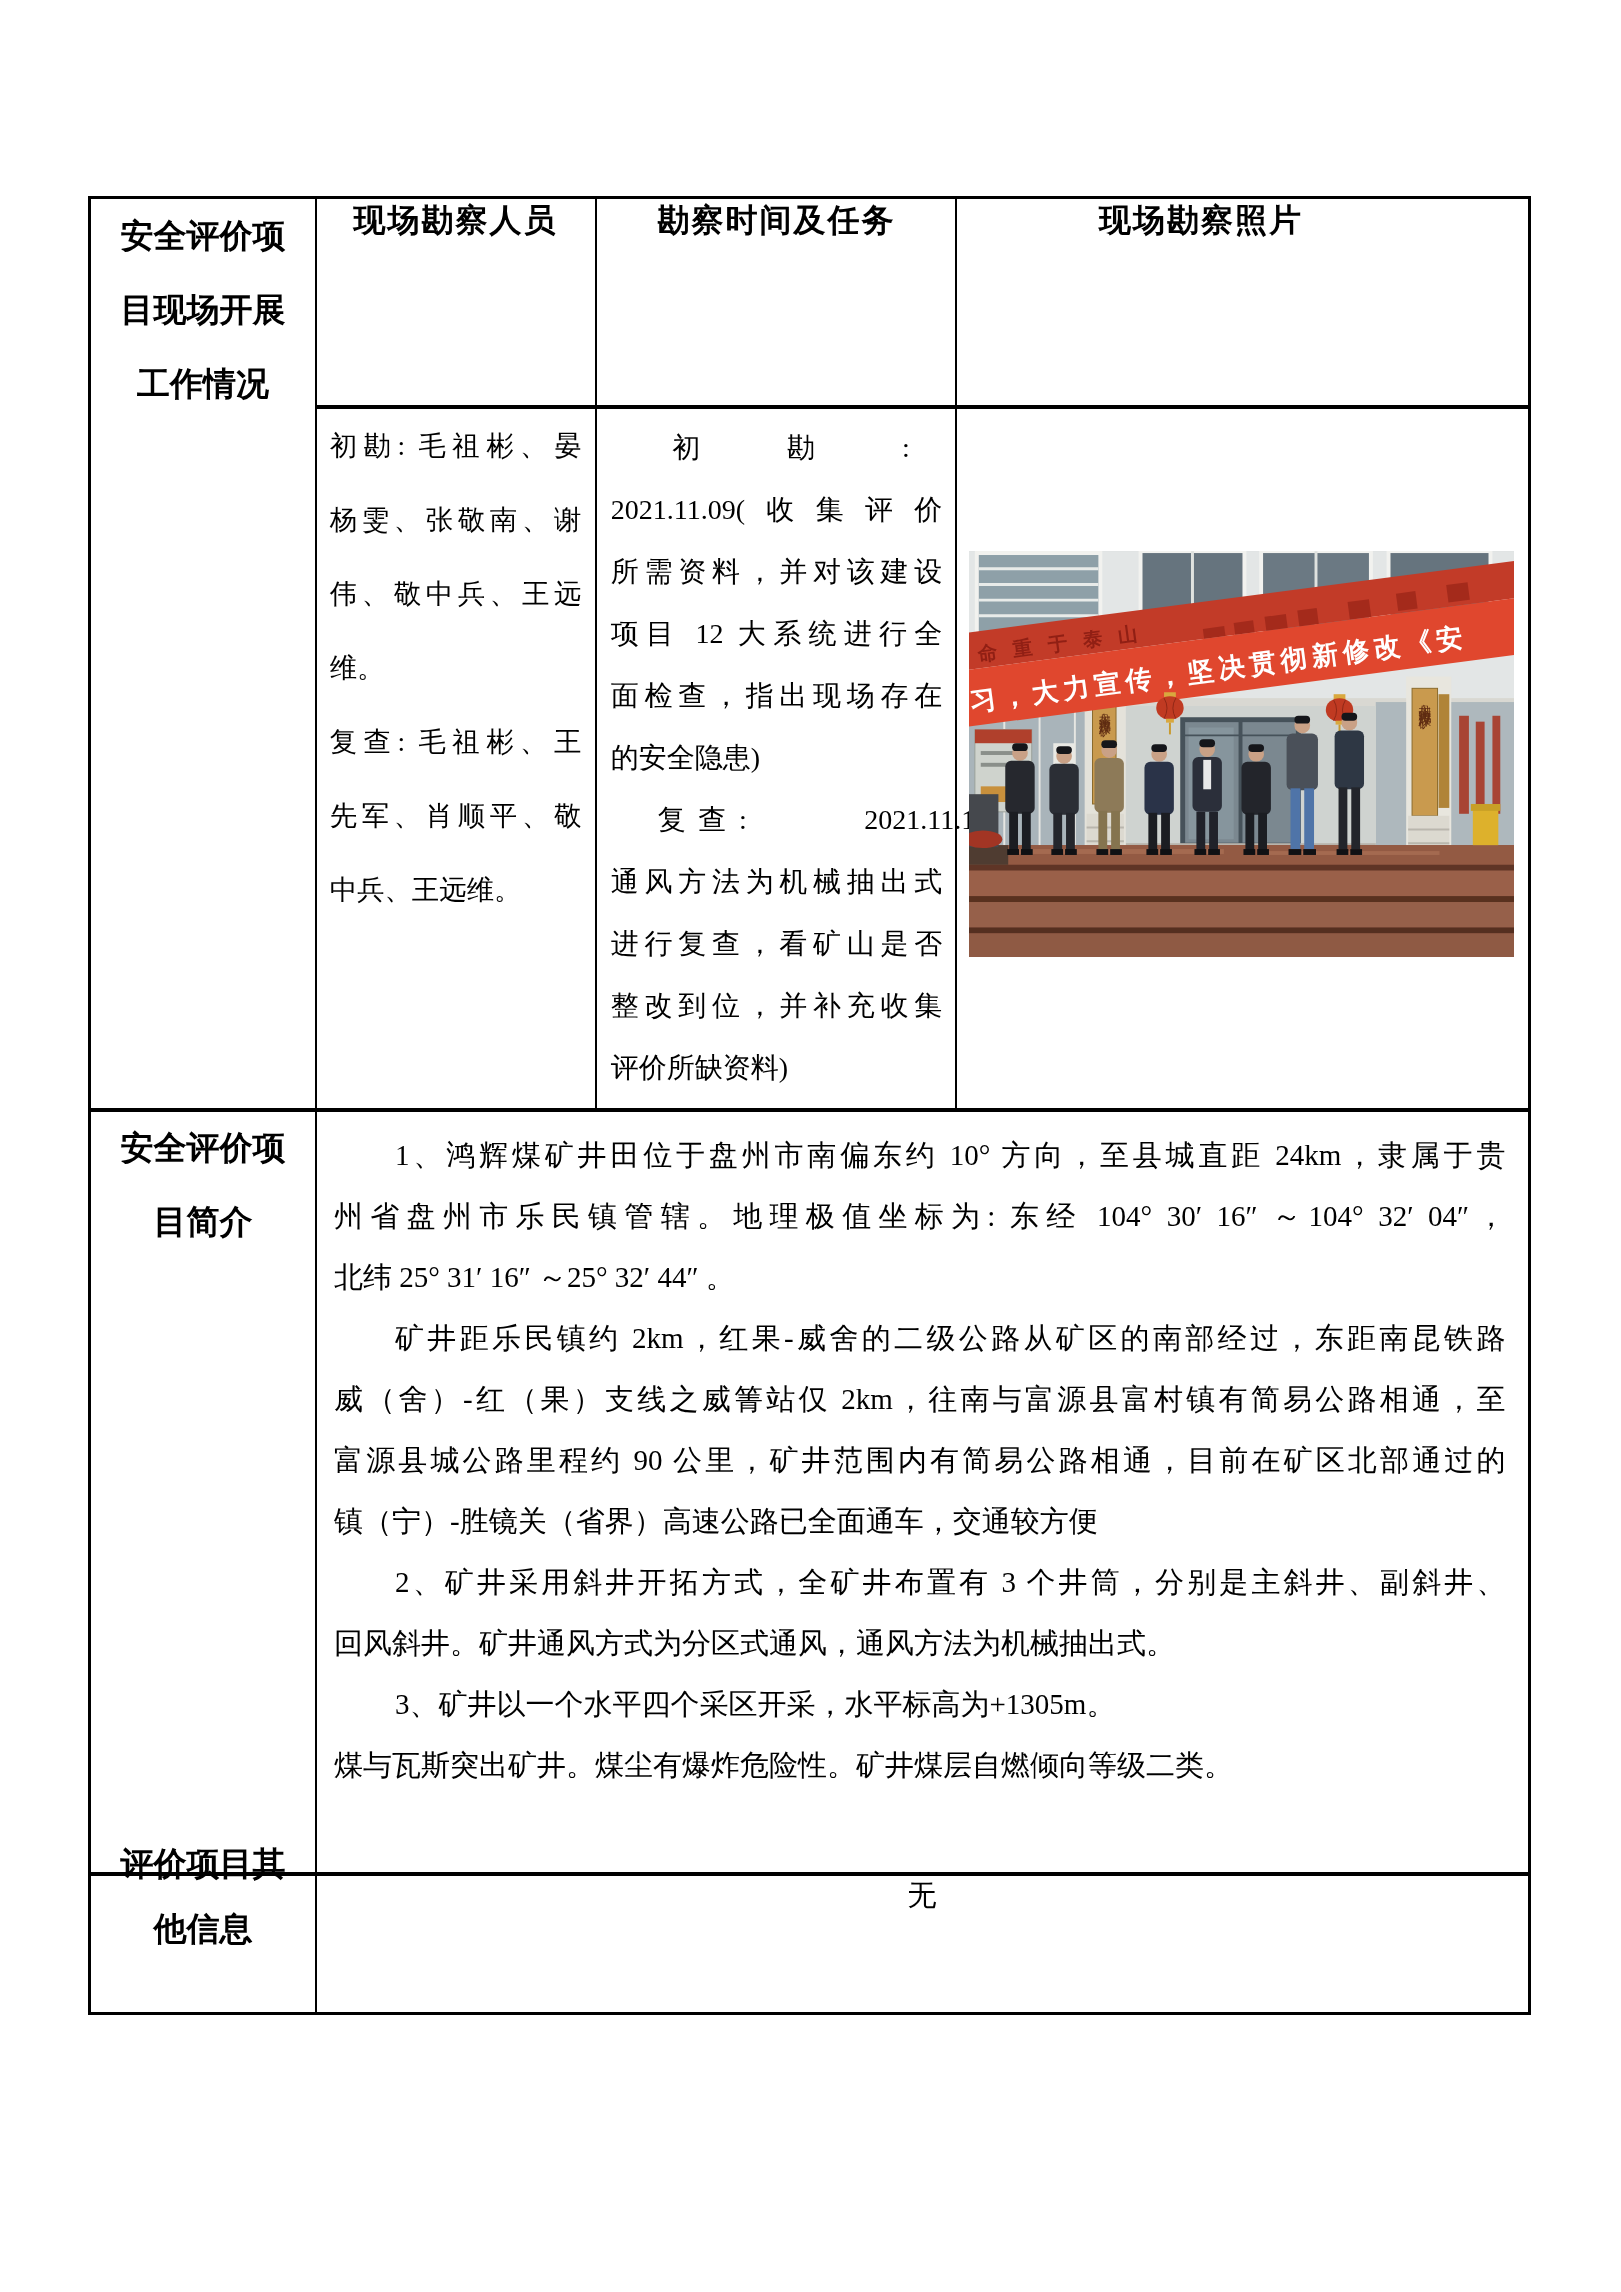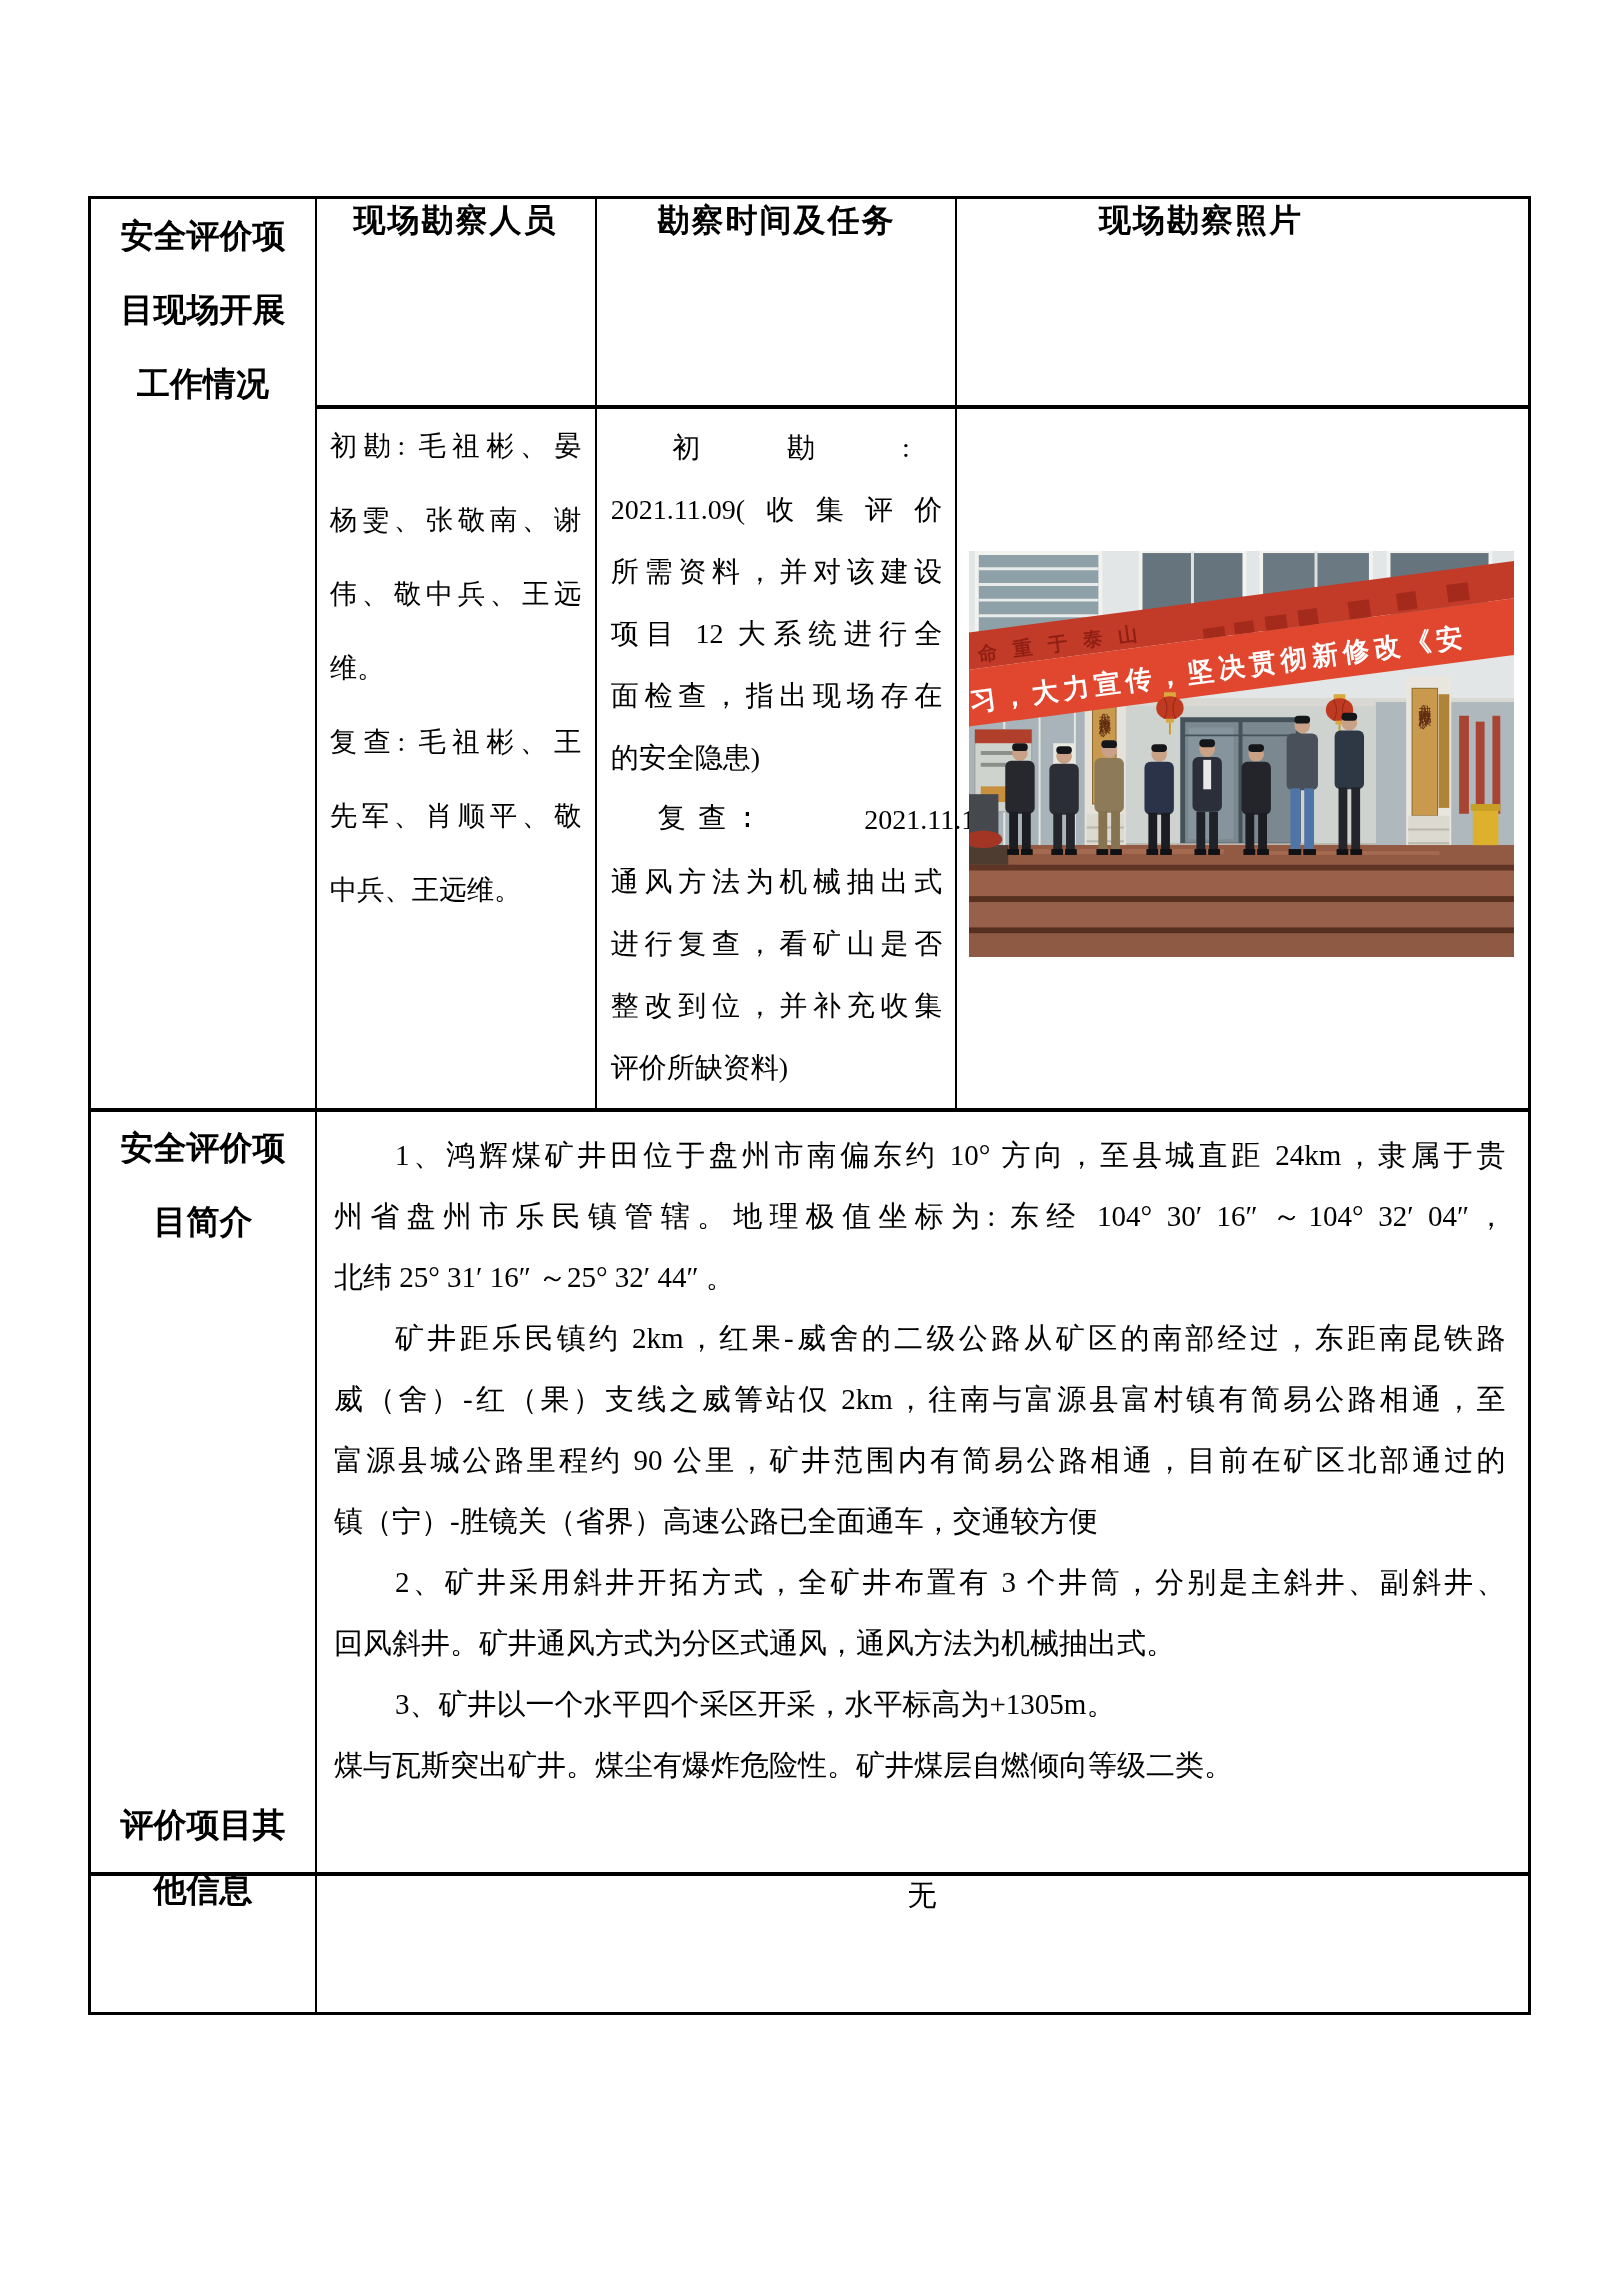--- a/index.html
+++ b/index.html
@@ -17,21 +17,21 @@
   .rowlabel-line { font-size:33px; font-weight:bold; line-height:74px; text-align:center; white-space:nowrap; }
   .rowlabel-line.sm { line-height:65px; }
   .tl { width:100%; white-space:nowrap; }
   .j { text-align:justify; text-align-last:justify; white-space:normal; }
   #cell-personnel { padding:0 12.7px; }
   #cell-personnel .tl { font-size:27.4px; line-height:74px; }
   #cell-time { padding:7.8px 13.7px 0 13.7px; }
   #cell-time .tl { font-size:28px; line-height:62px; }
   .spread { letter-spacing:3.1em; text-indent:2.2em; }
   .flexline { display:flex; justify-content:space-between; padding-left:47px; }
-  .flexline .lab { letter-spacing:0.45em;font-family:Liberation Mono, monospace; }
+  .flexline .lab { letter-spacing:0.45em; }
   #cell-intro { padding:13.7px 21.6px 0 21.6px; }
   #cell-intro .tl { font-size:29px; line-height:61px; }
   .ind { text-indent:61px; }
   #cell-other { font-size:29px; }
   #site-photo { position:absolute; left:881px; top:355px; }
 </style>
 </head>
 <body>
 
 <div id="page">
@@ -311,21 +311,21 @@
       <div class="tl j ind">矿井距乐民镇约 2km，红果-威舍的二级公路从矿区的南部经过，东距南昆铁路</div>
       <div class="tl j">威（舍）-红（果）支线之威箐站仅 2km，往南与富源县富村镇有简易公路相通，至</div>
       <div class="tl j">富源县城公路里程约 90 公里，矿井范围内有简易公路相通，目前在矿区北部通过的</div>
       <div class="tl">镇（宁）-胜镜关（省界）高速公路已全面通车，交通较方便</div>
       <div class="tl j ind">2、矿井采用斜井开拓方式，全矿井布置有 3 个井筒，分别是主斜井、副斜井、</div>
       <div class="tl">回风斜井。矿井通风方式为分区式通风，通风方法为机械抽出式。</div>
       <div class="tl ind">3、矿井以一个水平四个采区开采，水平标高为+1305m。</div>
       <div class="tl">煤与瓦斯突出矿井。煤尘有爆炸危险性。矿井煤层自燃倾向等级二类。</div>
     </div>
 
-    <div class="cell vcenter" style="left:2.9px;top:1597px;width:224px;height:112px;">
+    <div class="cell vcenter" style="left:2.9px;top:1636px;width:224px;height:112px;">
       <div class="rowlabel-line sm">评价项目其</div>
       <div class="rowlabel-line sm">他信息</div>
     </div>
 
     <div class="cell vcenter" id="cell-other" style="left:229px;top:1680px;width:1210px;height:136px;">
       <div>无</div>
     </div>
 
   </div>
 </div>

